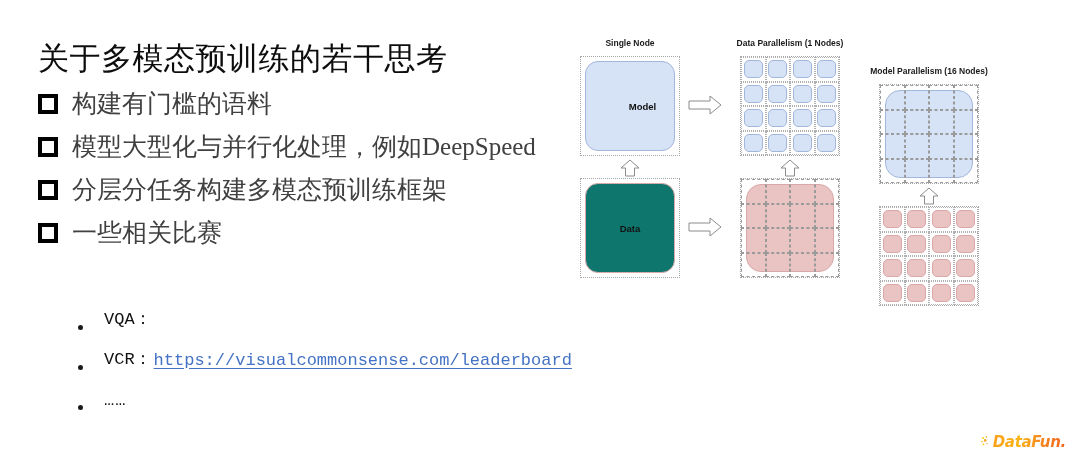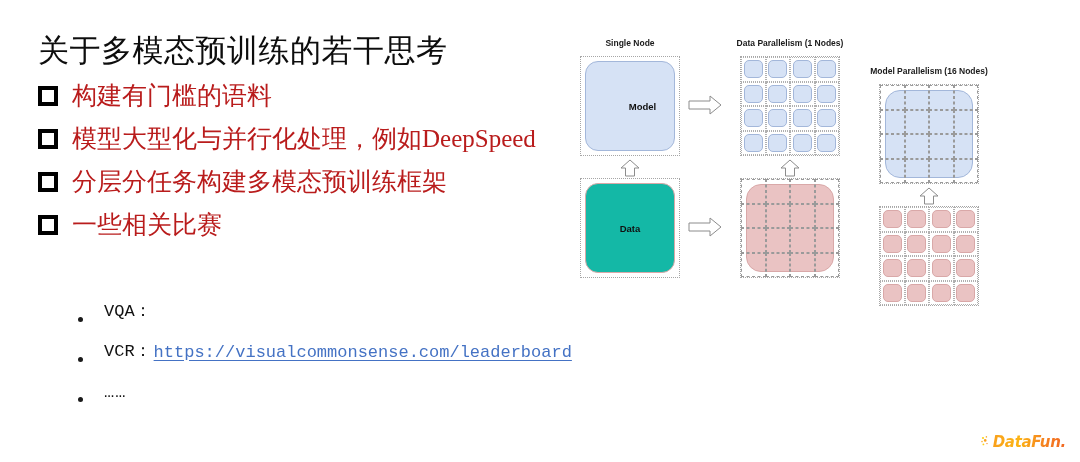--- a/index.html
+++ b/index.html
@@ -12,21 +12,21 @@
     height: 462px;
     position: relative;
     overflow: hidden;
     font-family: "Liberation Serif", "DejaVu Serif", serif;
     color: #000000;
   }
 
   
   #slide-left {
     position: absolute;
-    left: 0; top: 0;
+    left: 0; top: 8px;
     width: 590px;
     height: 328px;
     text-decoration: underline;
   }
 
   #page-title {
     position: absolute;
     left: 38px;
     top: 30px;
     font-family: "Liberation Sans", "DejaVu Sans", sans-serif;
@@ -53,21 +53,21 @@
     height: 20px;
     box-sizing: border-box;
     border: 4px solid #000;
     margin-right: 14px;
     flex: 0 0 auto;
   }
   .bullet-text {
     font-family: "Liberation Serif", "DejaVu Serif", serif;
     font-size: 25px;
     line-height: 1;
-    color: #b91c1c;
+    color: #404040;
     white-space: nowrap;
   }
 
   #sub-list {
     position: absolute;
     left: 78px;
     top: 282px;
     width: 900px;
   }
   .sub-row {
@@ -142,21 +142,21 @@
     border: 1px solid #9aadcf;
     display: flex;
     align-items: center;
     justify-content: center;
     font-family: "Liberation Sans", "DejaVu Sans", sans-serif;
     font-size: 9.5px;
     font-weight: bold;
     color: #111;
   }
   .solid-box.blue { background: #d6e2f5; border-color: #a3b7da; padding-left: 25px; }
-  .solid-box.pink { background: #14b8a6; border-color: #d9a8a8; }
+  .solid-box.pink { background: #0f766e; border-color: #d9a8a8; }
 
   
   .cell-grid {
     display: grid;
     grid-template-columns: repeat(4, 1fr);
     grid-template-rows: repeat(4, 1fr);
     width: 100%;
     height: 100%;
   }
   .cell {

